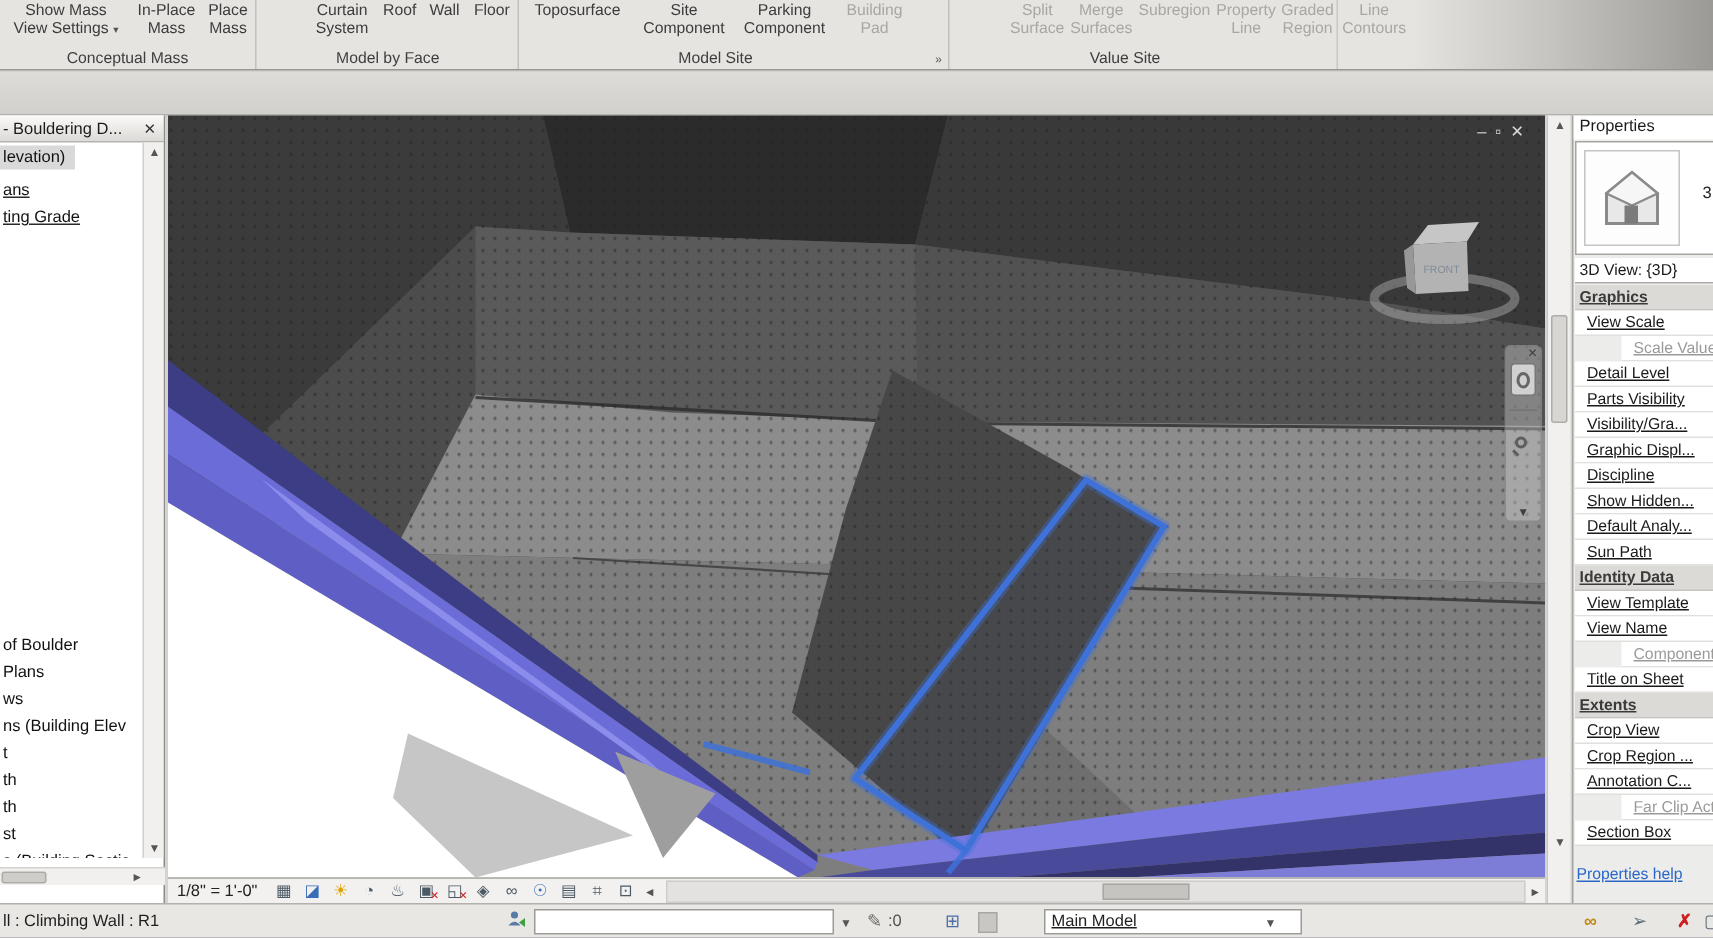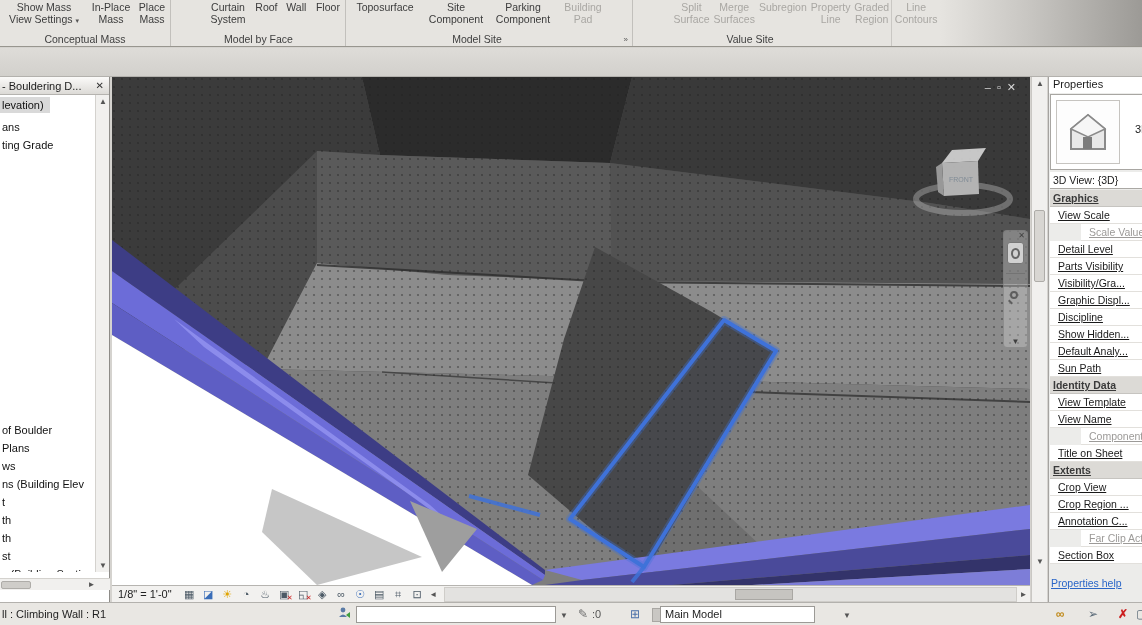--- a/index.html
+++ b/index.html
@@ -22,21 +22,21 @@
 
   
   .options-strip { position:absolute; left:0; top:48px; width:1142px; height:29px;
      background:linear-gradient(#dedcd8,#d2d0cc); border-bottom:1px solid #b3b1ad; }
 
   
   .browser { position:absolute; left:0; top:77px; width:110px; height:525px; background:#fff; border-right:1px solid #8e8c88; }
   .browser-title { height:18px; background:linear-gradient(#fbfaf9,#dcdad6); border-bottom:1px solid #b5b3af;
      display:flex; align-items:center; padding:0 2px; font-size:11px; color:#1c1c1c; white-space:nowrap; overflow:hidden; }
   .browser-title .close { margin-left:auto; font-size:10px; color:#333; padding:0 3px; }
-  .tree { position:absolute; left:0; top:18px; width:96px; bottom:30px; overflow:hidden; }
+  .tree { position:absolute; left:0; top:18px; width:96px; bottom:30px; overflow:hidden;text-decoration:underline; }
   .titem { height:18px; line-height:18px; white-space:nowrap; font-size:11px; color:#111; padding-left:2px; }
   .titem.selected { background:#d9d9d9; display:inline-block; padding-right:6px; height:16px; line-height:16px; margin-top:2px; }
   .grp2 { position:absolute; top:326px; left:0; width:96px; }
   .vsb { position:absolute; right:0; top:18px; width:14px; bottom:30px; background:#f1f0ee; border-left:1px solid #d4d2ce; }
   .vsb .arr { position:absolute; left:0; width:14px; height:13px; font-size:8px; color:#555; text-align:center; line-height:13px; }
   .hsb { position:absolute; left:0; bottom:12px; width:110px; height:12px; background:#f1f0ee; border-top:1px solid #d4d2ce; }
   .hsb .thumb { position:absolute; left:1px; top:2px; width:30px; height:8px; background:#cfcdc9; border:1px solid #aeaca8; border-radius:2px; }
   .hsb .arr { position:absolute; right:12px; top:0; width:13px; height:12px; font-size:8px; color:#555; text-align:center; line-height:12px; }
 
   
@@ -371,21 +371,21 @@
           <path d="M1 11 q4 -5 8 0 Z" fill="#5a7ba6"></path>
         <path d="M8 9 l4 -3 l0 6 Z" fill="#3f9e3f"></path>
       </svg>
     </span>
     <span class="sb-combo" style="left:356px;width:200px;"></span>
     <span class="sb-drop" style="left:560px;">▼</span>
     <span class="sb-icon" style="left:578px;color:#6a6a6a;">✎</span>
     <span class="sb-text" style="left:592px;color:#555;">:0</span>
     <span class="sb-icon" style="left:630px;color:#4a6fa8;">⊞</span>
     <span class="sb-gray-box"></span>
-    <span class="sb-combo" style="left:660px;width:155px;">Main Model</span>
+    <span class="sb-combo" style="left:696px;width:172px;text-decoration:underline;">Main Model</span>
     <span class="sb-drop" style="left:843px;">▼</span>
     <span class="sb-icon" style="left:1056px;color:#c08a1a;font-weight:bold;">∞</span>
     <span class="sb-icon" style="left:1088px;color:#5a6a78;">➢</span>
     <span class="sb-icon" style="left:1118px;color:#cc2020;font-weight:bold;">✗</span>
     <span class="sb-icon" style="left:1136px;color:#5a6a78;">▢</span>
   </div>
 
 </div>
 
 </body></html>

